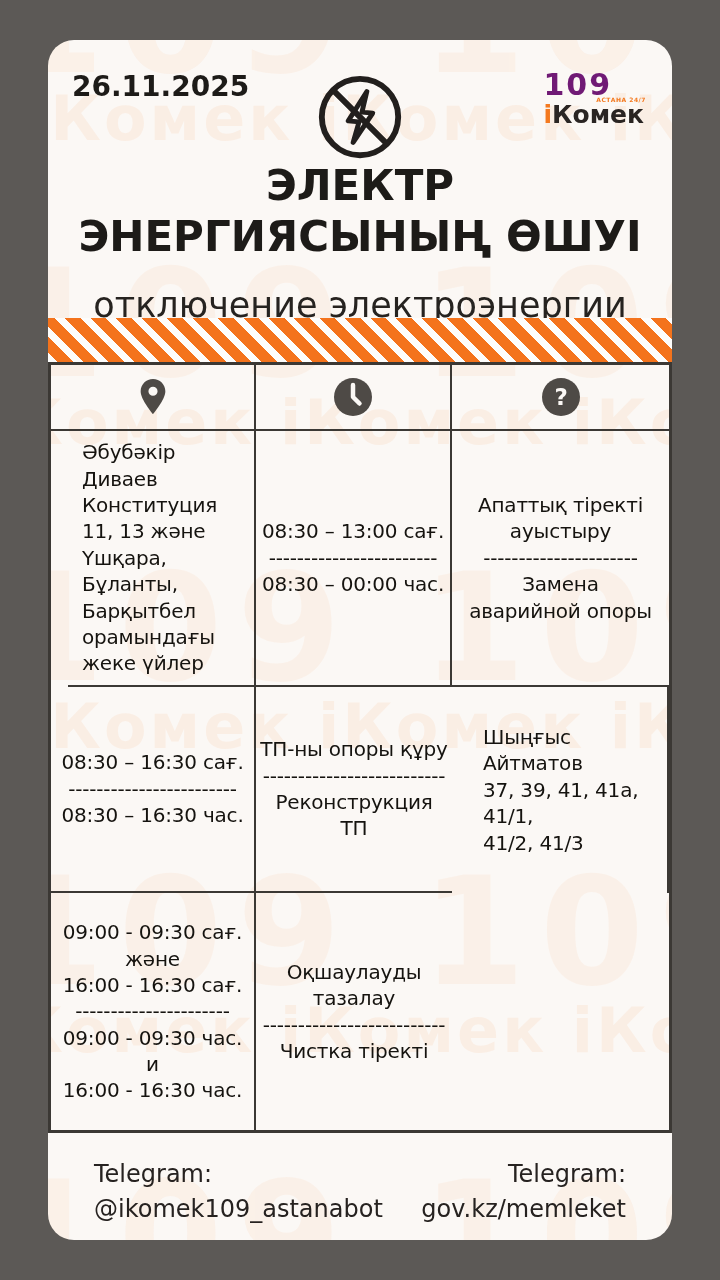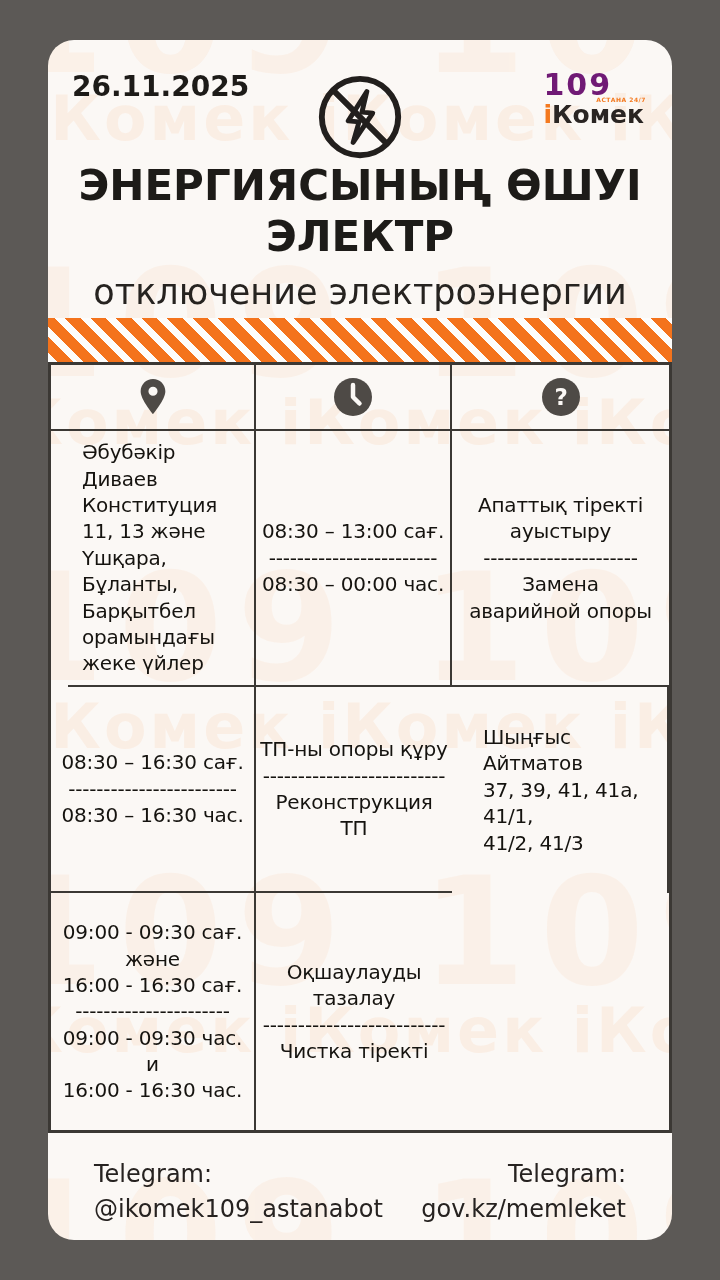--- a/index.html
+++ b/index.html
@@ -28,21 +28,21 @@
   .logo-num{font-size:30px;font-weight:800;color:#701a75;letter-spacing:2px;}
   .logo-word{position:relative;font-size:25px;font-weight:800;margin-top:2px;text-align:right;}
   .logo-i{color:#F4791F;}
   .logo-name{color:#2A2523;}
   .logo-tag{position:absolute;top:-5px;right:-2px;font-size:6px;font-weight:700;
     color:#F4791F;letter-spacing:0.5px;}
   
   .titleblock{position:absolute;top:120px;left:0;width:624px;text-align:center;}
   .title-line{font-size:42px;font-weight:800;line-height:1.22;color:#1D1B18;
     white-space:nowrap;letter-spacing:0px;}
-  .subtitle{font-size:35px;font-weight:400;color:#262320;margin-top:10px;white-space:nowrap;}
+  .subtitle{font-size:35px;font-weight:400;color:#262320;margin-top:23px;white-space:nowrap;}
   
   .stripe{
     position:absolute;top:278px;left:0;width:624px;height:44px;
     background:repeating-linear-gradient(45deg,#FDFDFC 0 7px,#F4731C 7px 18px);
   }
   
   .table{
     position:absolute;top:322px;left:0;width:624px;height:771px;
     display:grid;grid-template-columns:205px 196px 1fr;
     grid-template-rows:66px 256px 206px 1fr;
@@ -100,22 +100,22 @@
     </div>
 
     <div class="logo">
       <div class="logo-num">109</div>
       <div class="logo-word">
         <span class="logo-tag">АСТАНА 24/7</span><span class="logo-i">i</span><span class="logo-name">Комек</span>
       </div>
     </div>
 
     <div class="titleblock">
+      <div class="title-line">ЭЛЕКТР</div>
       <div class="title-line">ЭНЕРГИЯСЫНЫҢ ӨШУІ</div>
-      <div class="title-line">ЭЛЕКТР</div>
       <div class="subtitle">отключение электроэнергии</div>
     </div>
 
     <div class="stripe"></div>
 
     <div class="table">
 
       <div class="cell hdr">
         <svg width="38" height="44" viewBox="0 0 40 44">
           <path fill-rule="evenodd" fill="#4E4A46" d="M20 3 C12.8 3 7 8.8 7 16 c0 9 13 24 13 24 s13 -15 13 -24 C33 8.8 27.2 3 20 3 Z

